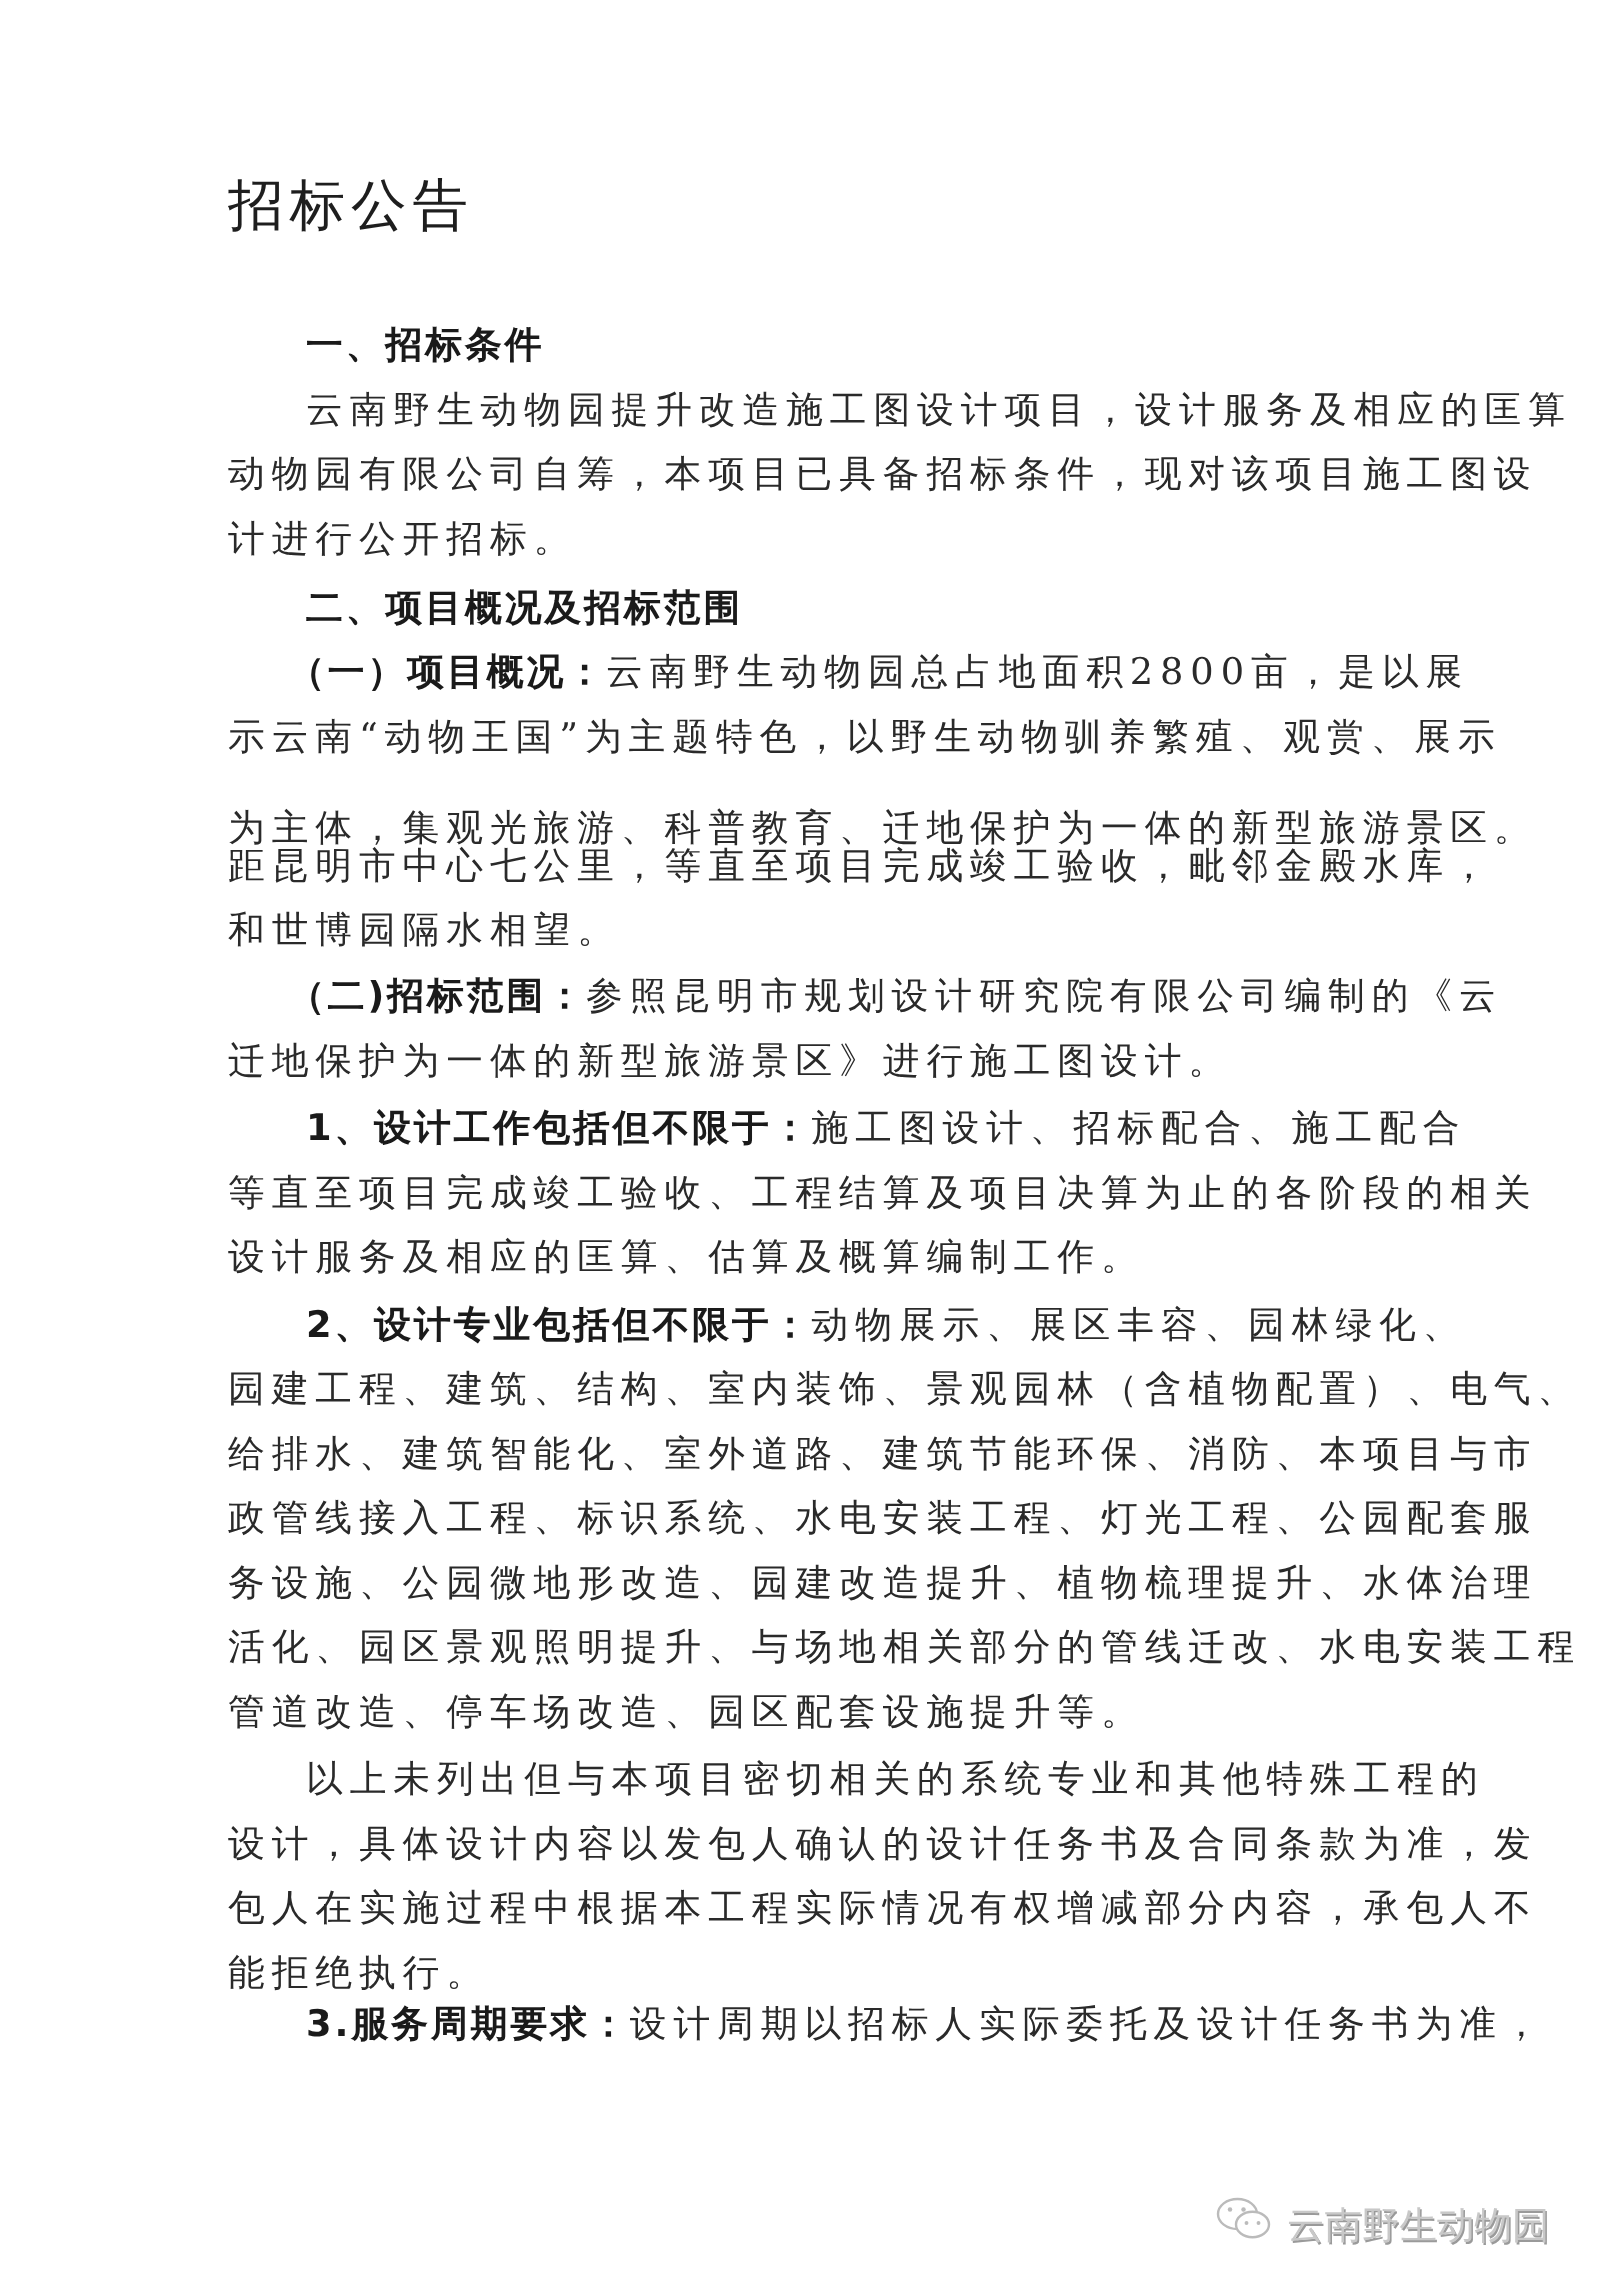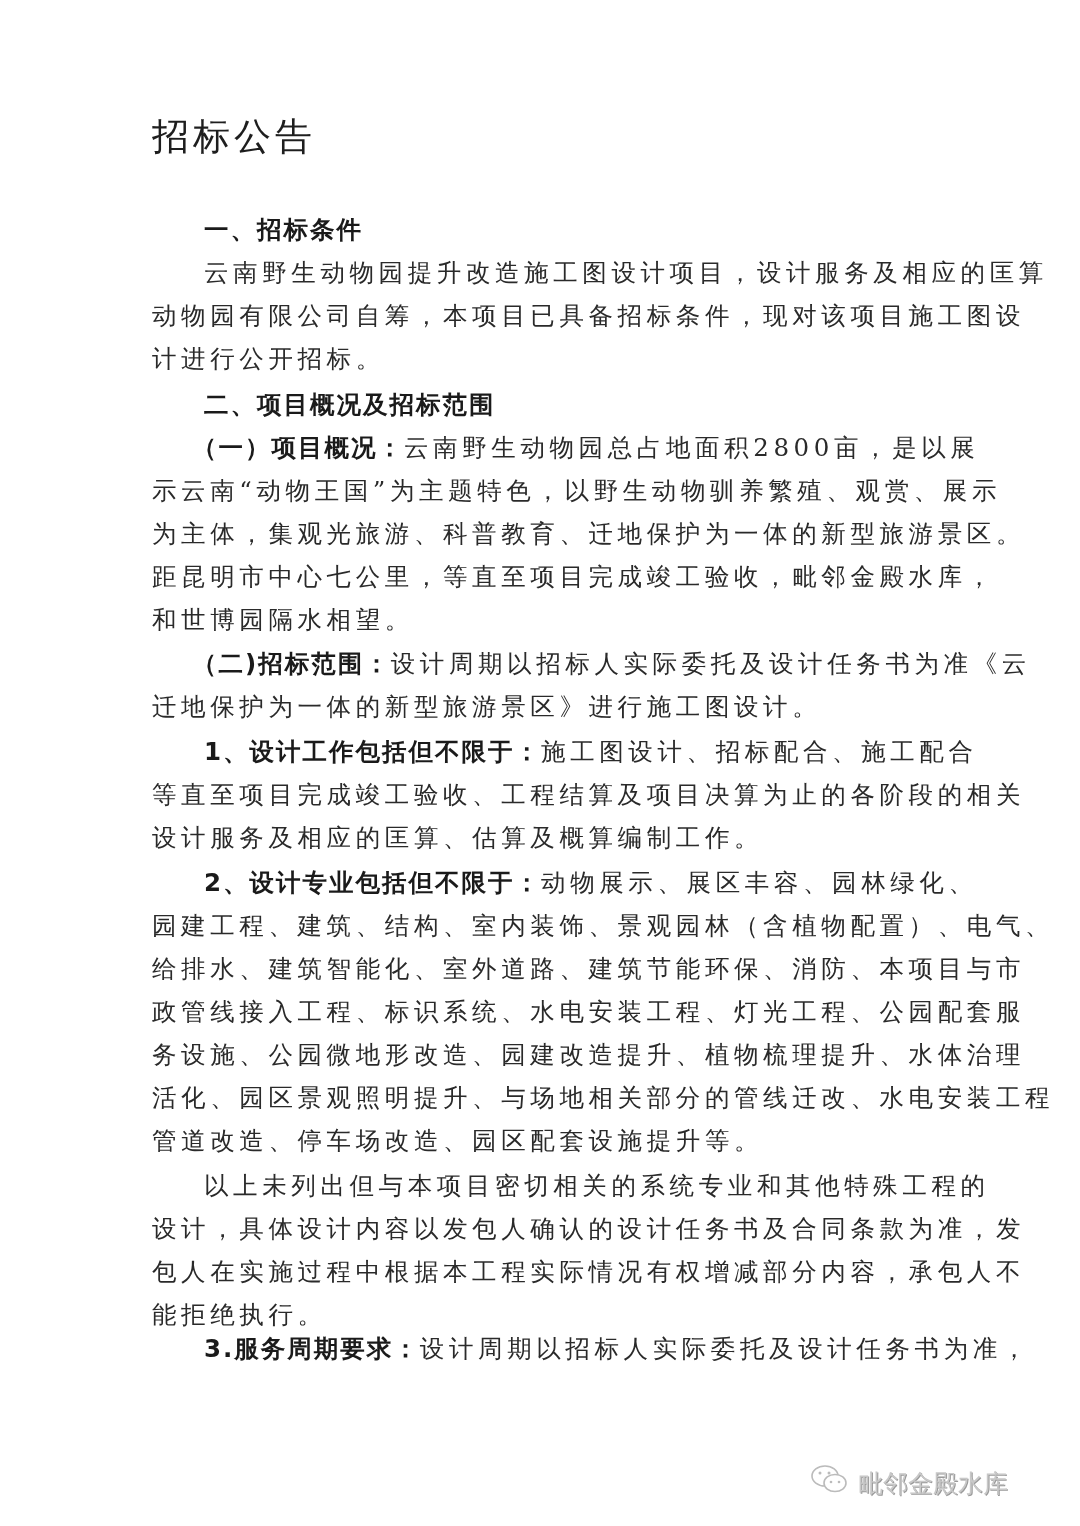--- a/index.html
+++ b/index.html
@@ -30,26 +30,26 @@
   <div class="line indent bold" style="top:218px">一、招标条件</div>
   <div class="line indent" style="top:261px">云南野生动物园提升改造施工图设计项目，设计服务及相应的匡算</div>
   <div class="line" style="top:304px">动物园有限公司自筹，本项目已具备招标条件，现对该项目施工图设</div>
   <div class="line" style="top:347px">计进行公开招标。</div>
 
   <div class="line indent bold" style="top:393px">二、项目概况及招标范围</div>
   <div class="line" style="top:436px; left:40px">
     <span class="bold">（一）项目概况：</span><span>云南野生动物园总占地面积2800亩，是以展</span>
   </div>
   <div class="line" style="top:479px">示云南“动物王国”为主题特色，以野生动物驯养繁殖、观赏、展示</div>
-  <div class="line" style="top:522px">为主体，集观光旅游、科普教育、迁地保护为一体的新型旅游景区。</div>
+  <div class="line" style="top:540px">为主体，集观光旅游、科普教育、迁地保护为一体的新型旅游景区。</div>
   <div class="line" style="top:565px">距昆明市中心七公里，等直至项目完成竣工验收，毗邻金殿水库，</div>
   <div class="line" style="top:608px">和世博园隔水相望。</div>
 
   <div class="line" style="top:652px; left:40px">
-    <span class="bold">（二)招标范围：</span><span>设计周期以招标人实际委托及设计任务书为准《云</span>
+    <span class="bold">（二)招标范围：</span><span>参照昆明市规划设计研究院有限公司编制的《云</span>
   </div>
   <div class="line" style="top:695px">迁地保护为一体的新型旅游景区》进行施工图设计。</div>
 
   <div class="line indent" style="top:740px">
     <span class="bold">1、设计工作包括但不限于：</span><span>施工图设计、招标配合、施工配合</span>
   </div>
   <div class="line" style="top:783px">等直至项目完成竣工验收、工程结算及项目决算为止的各阶段的相关</div>
   <div class="line" style="top:826px">设计服务及相应的匡算、估算及概算编制工作。</div>
 
   <div class="line indent" style="top:871px">
@@ -76,14 +76,14 @@
   <span>
     <svg width="40" height="32" viewBox="0 0 40 32">
       <ellipse cx="15" cy="12" rx="13" ry="10" fill="none" stroke="#bbbbbb" stroke-width="1.6"></ellipse>
       <ellipse cx="25" cy="19" rx="11" ry="8.5" fill="#ffffff" stroke="#bbbbbb" stroke-width="1.6"></ellipse>
       <circle cx="10" cy="9" r="1.5" fill="#bbbbbb"></circle>
       <circle cx="19" cy="9" r="1.5" fill="#bbbbbb"></circle>
       <circle cx="21" cy="18" r="1.3" fill="#bbbbbb"></circle>
       <circle cx="29" cy="18" r="1.3" fill="#bbbbbb"></circle>
     </svg>
   </span>
-  <span>毗邻金殿水库</span>
+  <span>云南野生动物园</span>
 </div>
 
 </body></html>

